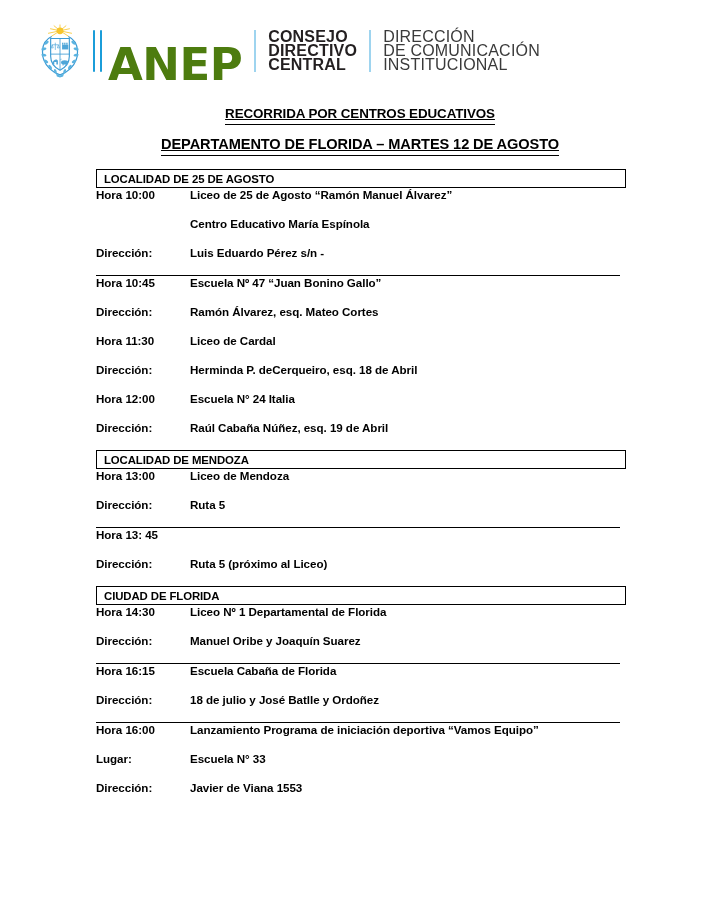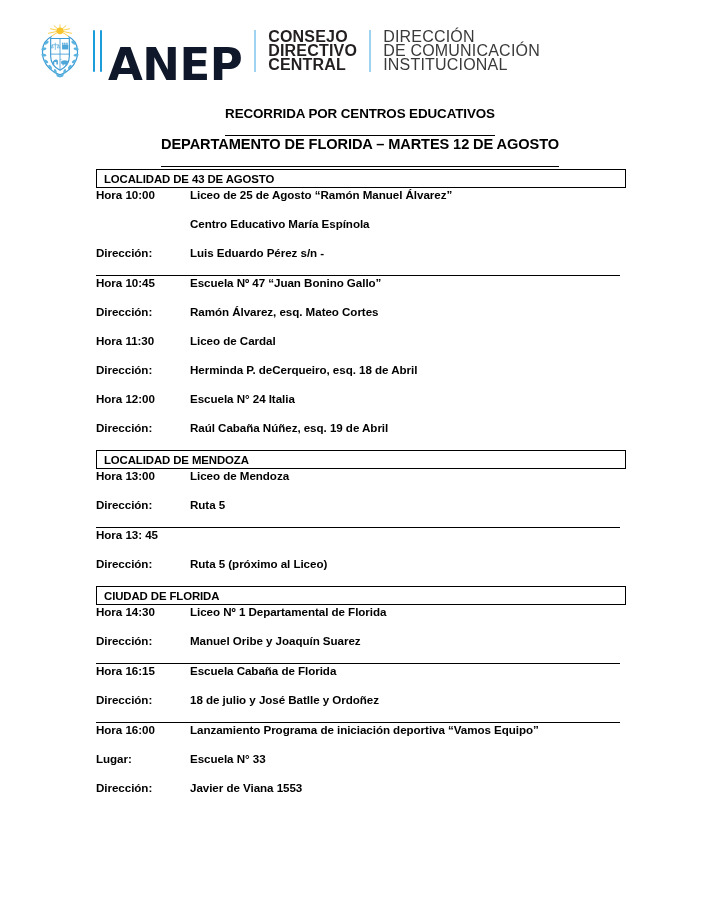--- a/index.html
+++ b/index.html
@@ -50,21 +50,21 @@
     background: #1B9DD9;
     border-radius: 1px;
   }
   .logo-sep-pair .bar:first-child { margin-right: 5px; }
   .anep-word {
     font-family: "DejaVu Sans", sans-serif;
     font-weight: bold;
     font-size: 45px;
     line-height: 45px;
     letter-spacing: -0.5px;
-    color: #0f172a;
+    color: #4d7c0f;
     margin-right: 12px;
     margin-top: 26px;
   }
   .logo-sep-single {
     width: 2px;
     height: 42px;
     background: #9ed4ef;
     margin-right: 12px;
     flex: 0 0 auto;
   }
@@ -83,21 +83,22 @@
     position: absolute;
     left: 0;
     width: 720px;
     text-align: center;
     font-weight: bold;
     font-size: 13.4px;
     letter-spacing: -0.1px;
   }
   .doc-title span {
     border-bottom: 1.4px solid #000;
-    padding-bottom: 14px;
+    padding-bottom: 3px;
+    text-decoration: underline;
   }
   #title-1 { top: 106px; }
   #title-2 { top: 136px; font-size: 14.6px; }
 
   
   .schedule {
     position: absolute;
     left: 96px;
     top: 169px;
     width: 530px;
@@ -245,21 +246,21 @@
   </div>
 
   <div class="doc-title" id="title-1">
     <span>RECORRIDA POR CENTROS EDUCATIVOS</span>
   </div>
   <div class="doc-title" id="title-2">
     <span>DEPARTAMENTO DE FLORIDA – MARTES 12 DE AGOSTO</span>
   </div>
 
   <div class="schedule" id="schedule-root">
-      <div class="locality-head">LOCALIDAD DE 43 DE AGOSTO</div>
+      <div class="locality-head">LOCALIDAD DE 25 DE AGOSTO</div>
       <div class="rowgroup ruled">
         <div class="srow">
           <span class="lbl">Hora 10:00</span>
           <span class="val">Liceo de 25 de Agosto “Ramón Manuel Álvarez”</span>
         </div>
         <div class="srow">
           <span class="lbl empty">x</span>
           <span class="val">Centro Educativo María Espínola</span>
         </div>
         <div class="srow">

